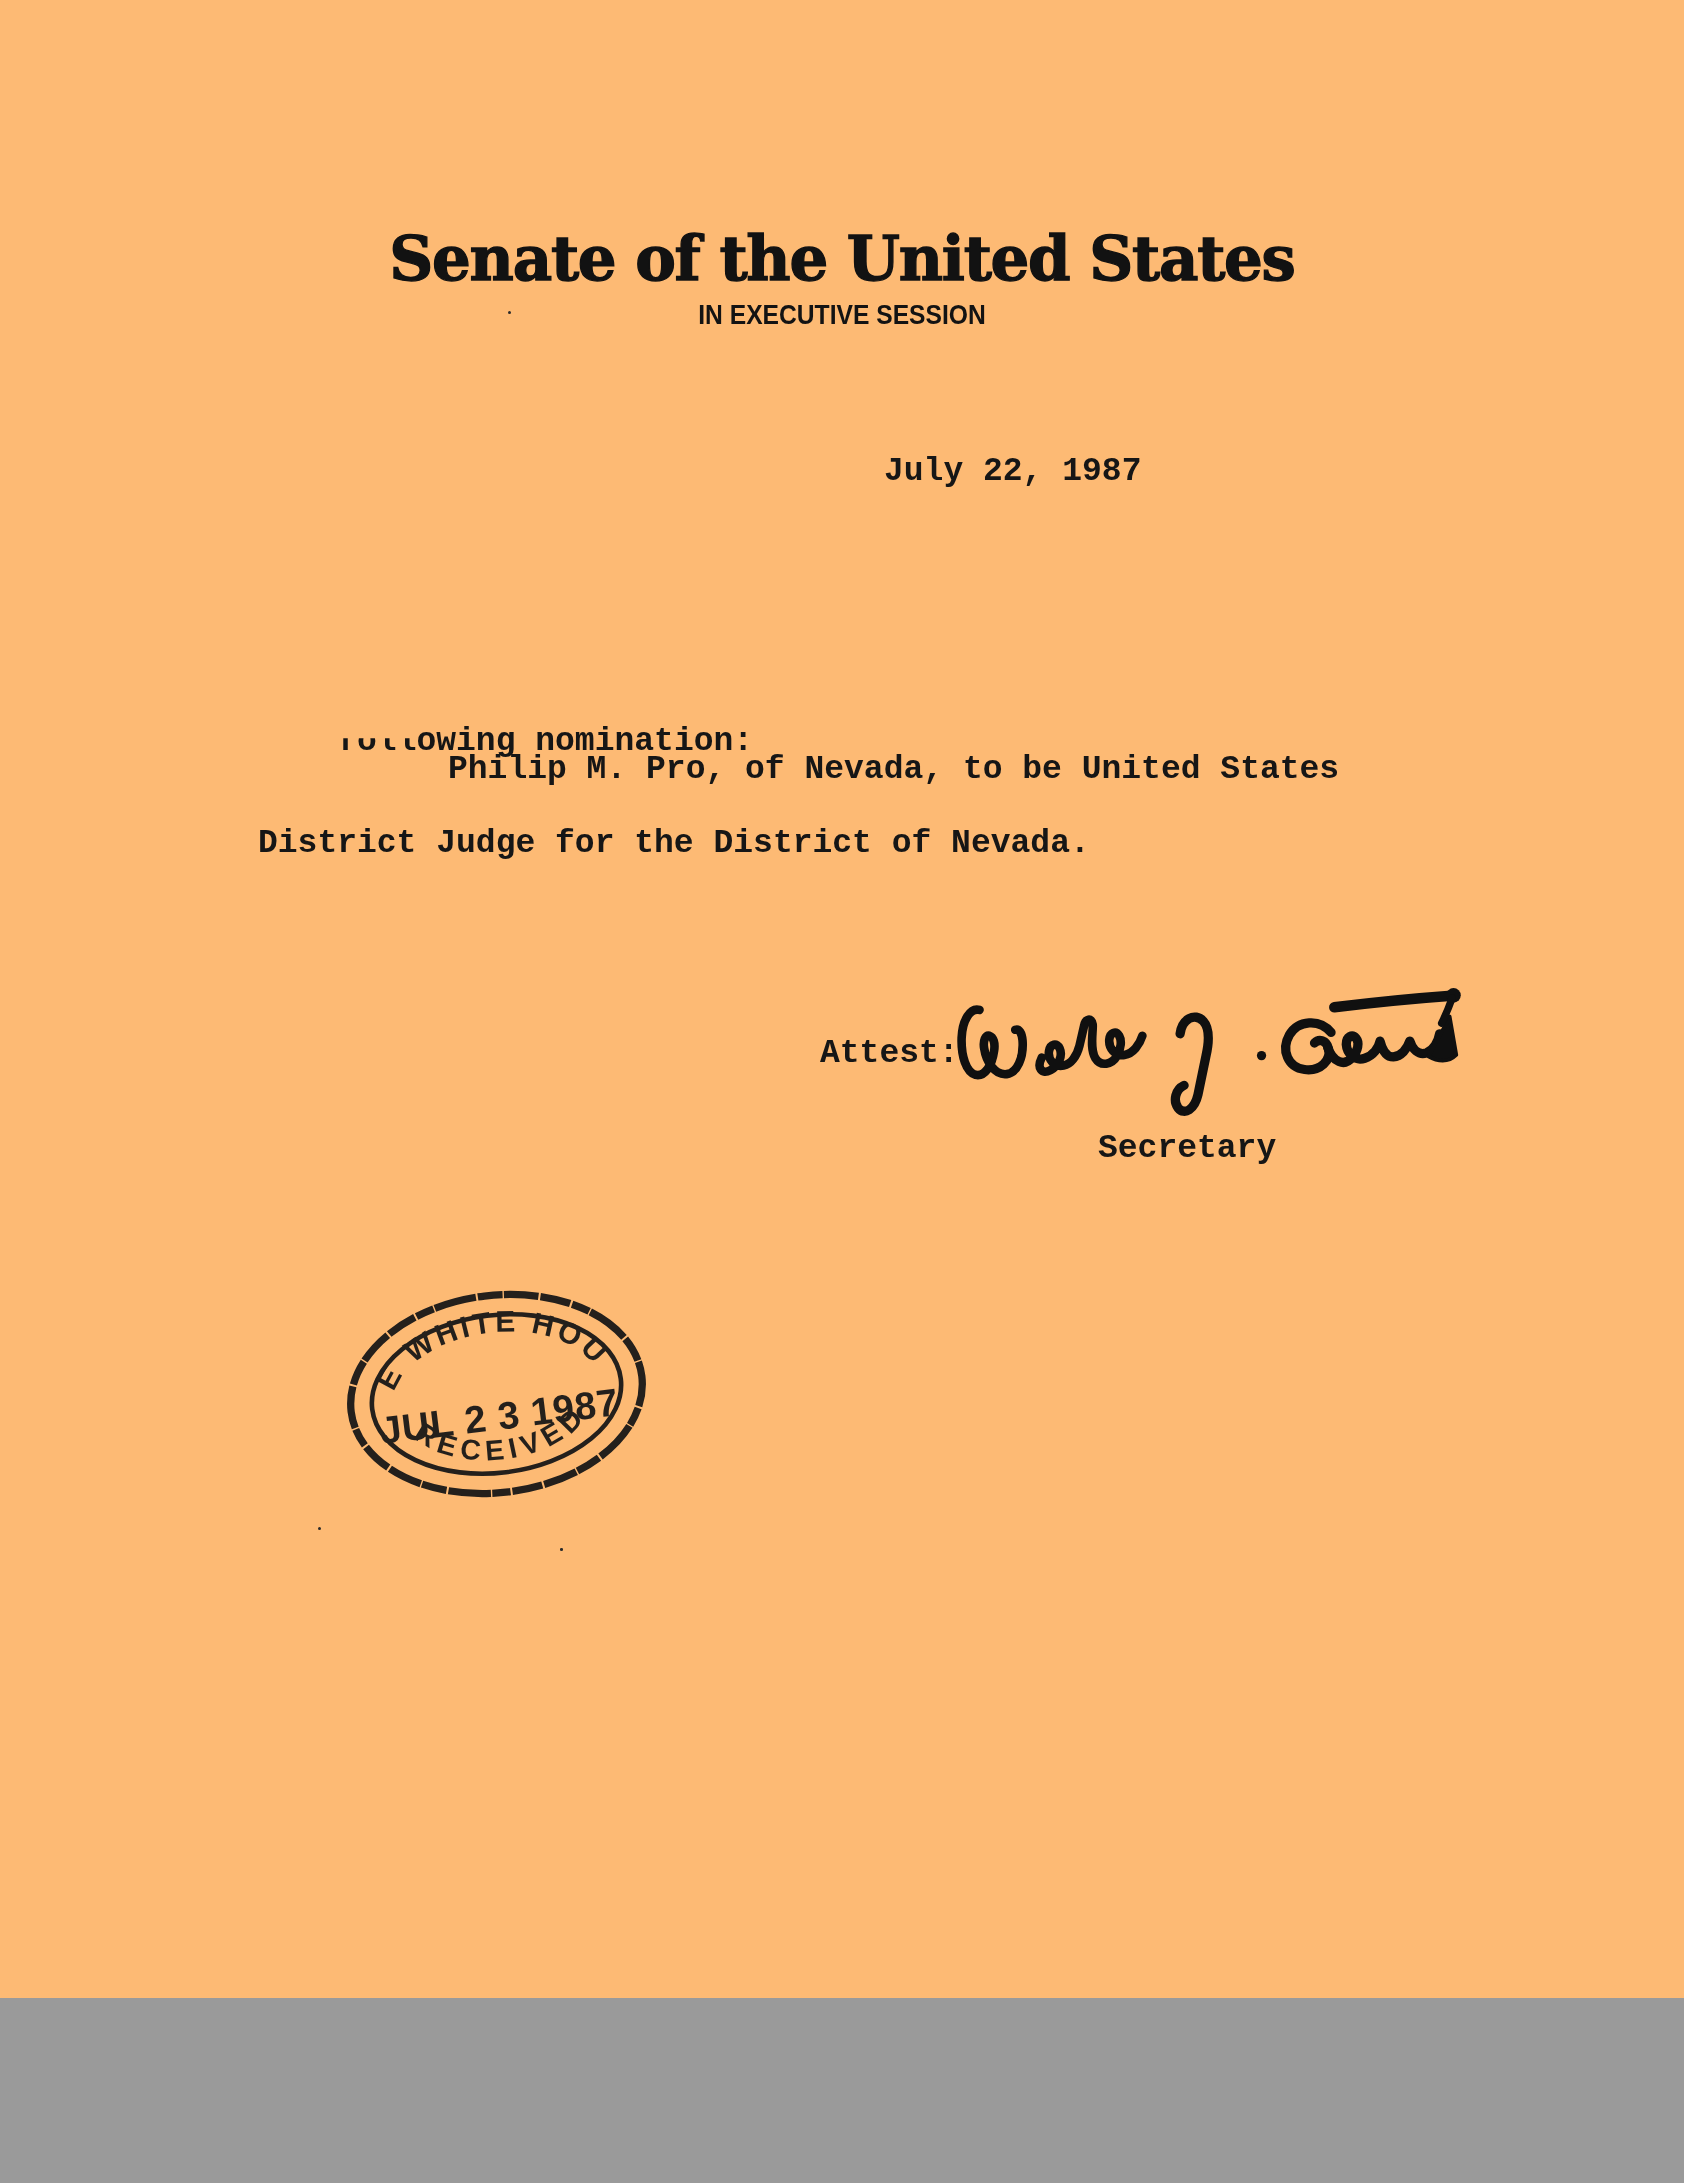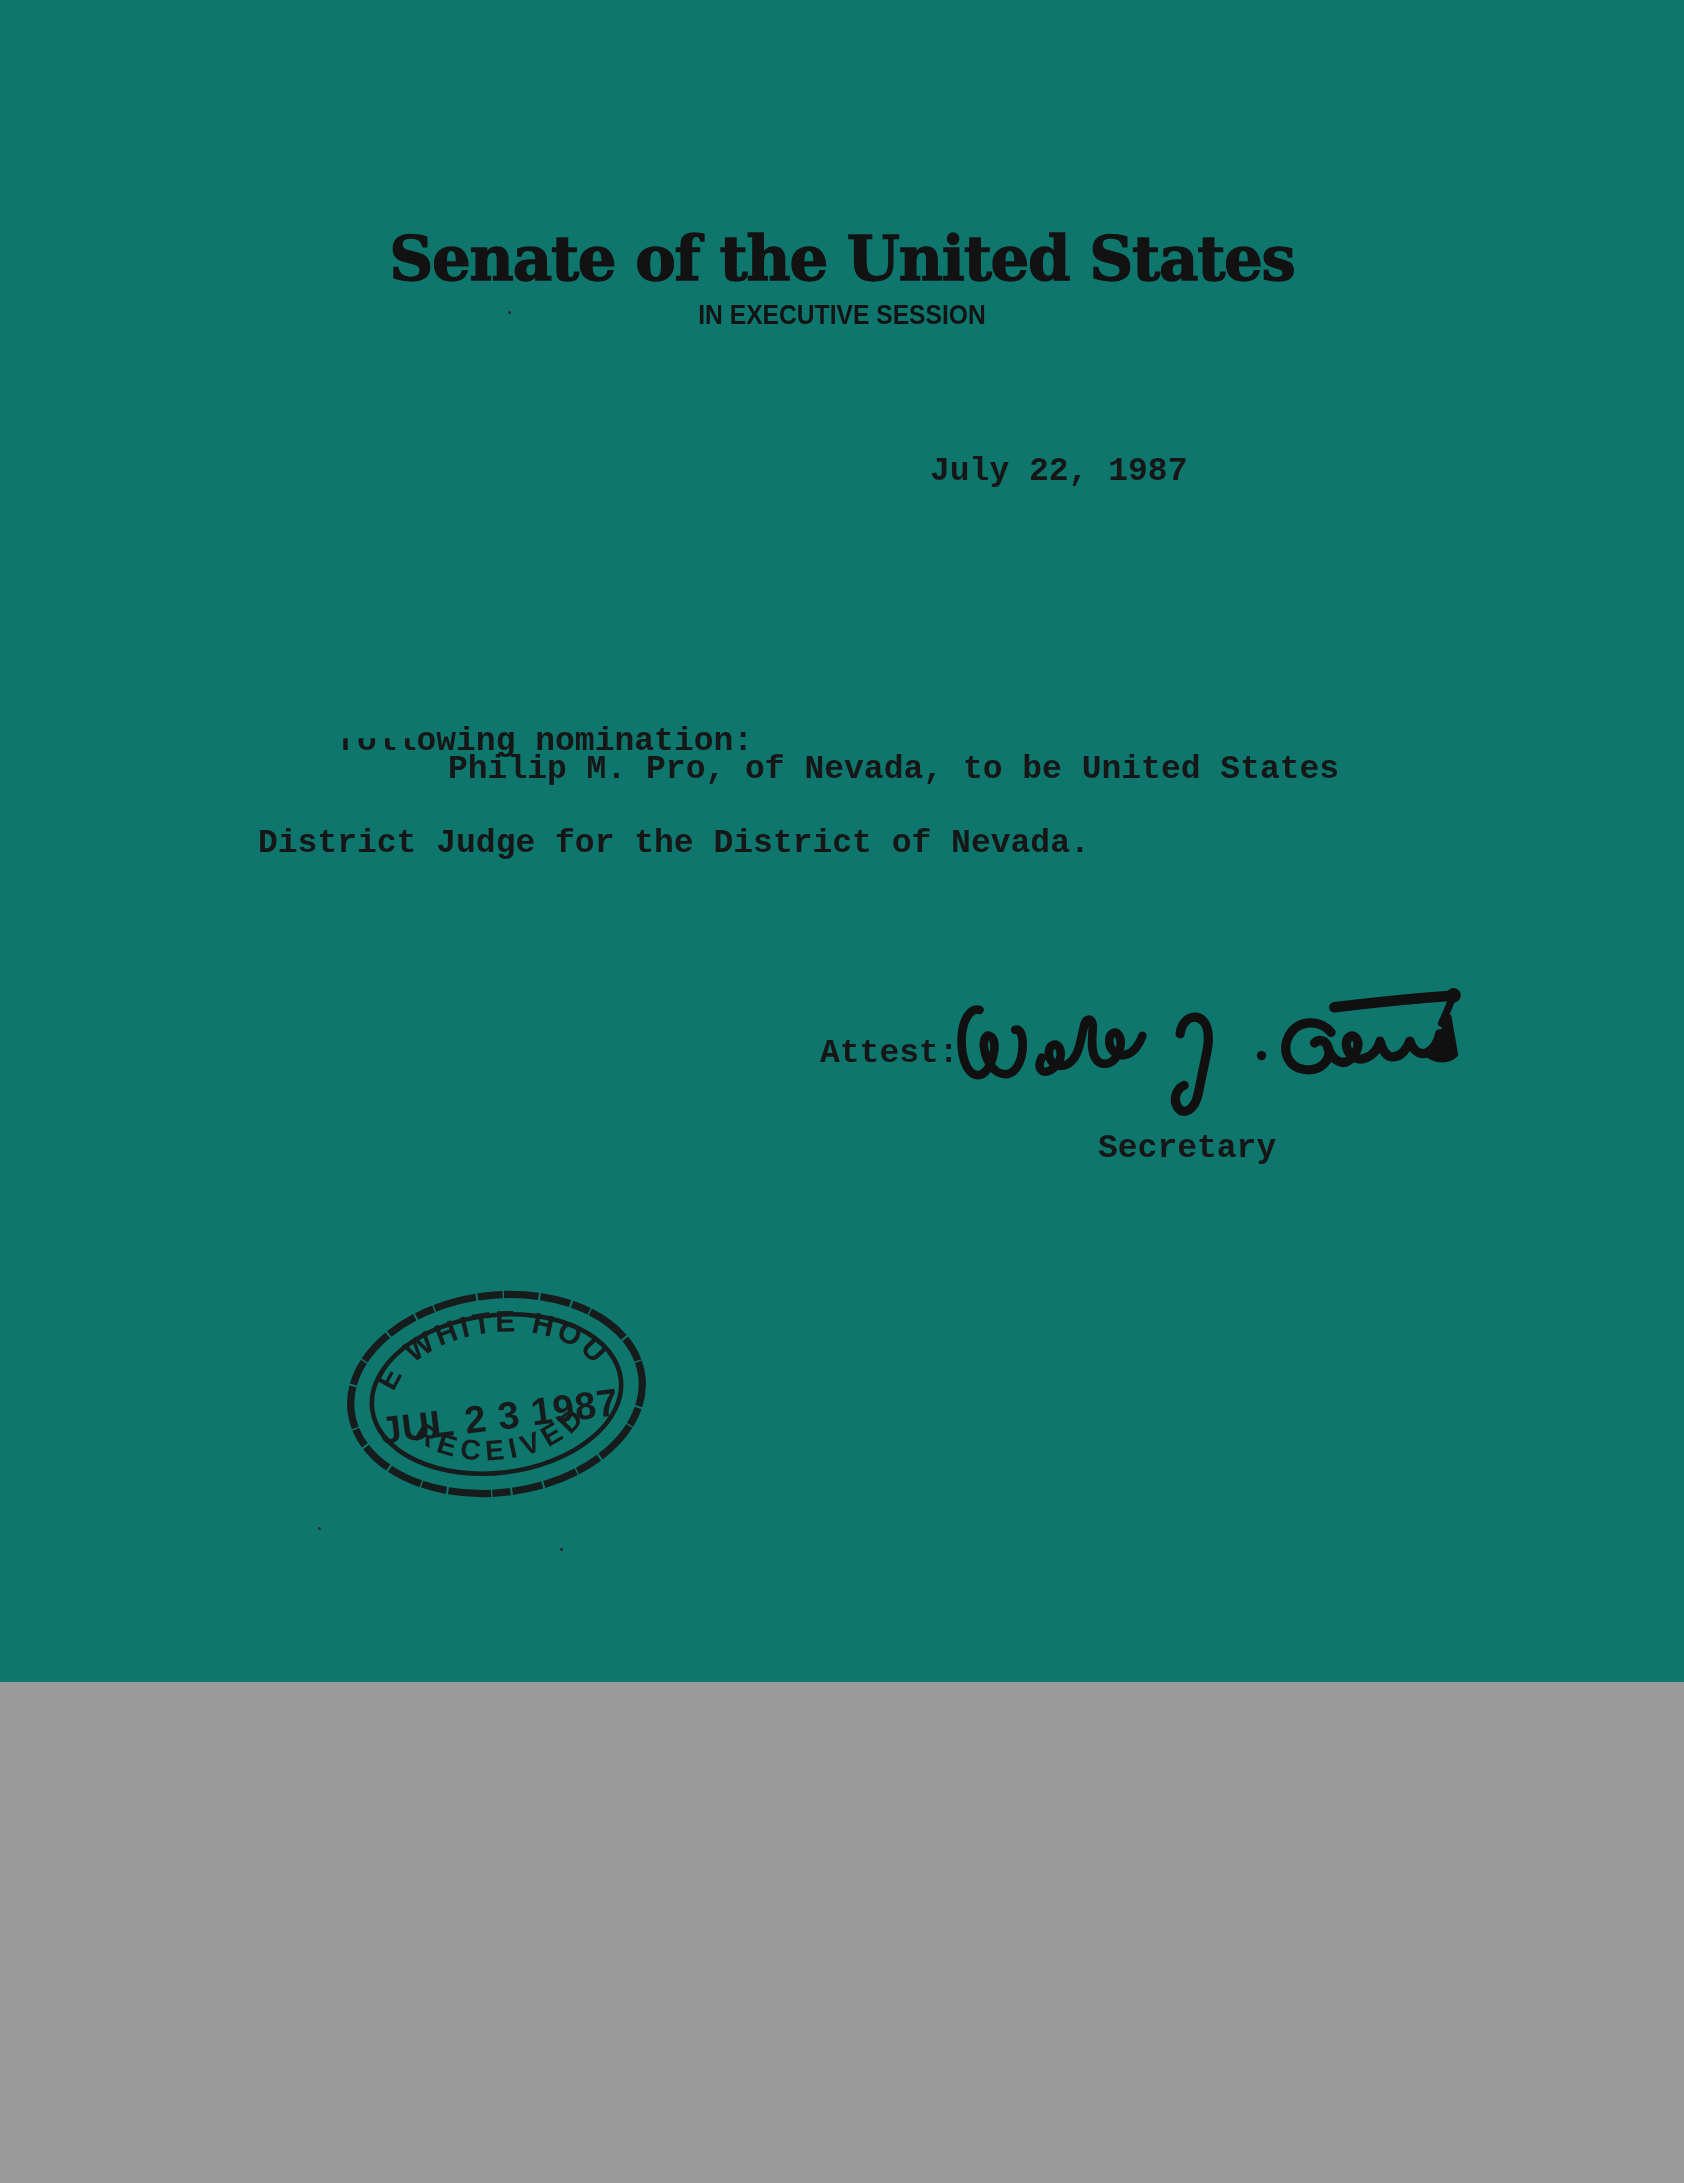--- a/index.html
+++ b/index.html
@@ -1,19 +1,19 @@
 <!DOCTYPE html>
 <html style="font-size:10.6px"><head>
 <meta charset="utf-8">
 <style>
   html,body{margin:0;padding:0;background:#9a9a9a;}
   .page{
     position:relative;
-    width:1684px;height:1682px;
-    background:#0f766e;
+    width:1684px;height:1998px;
+    background:#fdba74;
     overflow:hidden;
     color:#141414;
   }
   
   .gothic{
     font-family:"DejaVu Serif","Liberation Serif",serif;
     font-weight:900;
     color:#121212;
     -webkit-text-stroke:1.3px #121212;
     letter-spacing:-1.3px;
@@ -74,21 +74,21 @@
   .signature{position:absolute;left:957px;top:970px;width:523px;height:156px;}
 </style>
 </head>
 <body>
 
 <div class="page">
 
   <div class="doc-title gothic">Senate of the United States</div>
   <div class="doc-subtitle">IN EXECUTIVE SESSION</div>
 
-  <div class="abs tw" style="left:884px;top:455px;margin-left:46px;">July 22, 1987</div>
+  <div class="abs tw" style="left:884px;top:455px;">July 22, 1987</div>
 
 
   <div class="abs tw" style="left:258px;top:692px;">
     <span class="clip-top">foll</span><span>owing nomination:</span>
   </div>
 
   <div class="abs tw" style="left:258px;top:827px;">District Judge for the District of Nevada.</div>
 
   <div class="abs tw" style="left:448px;top:753px;">Philip M. Pro, of Nevada, to be United States</div>
 

